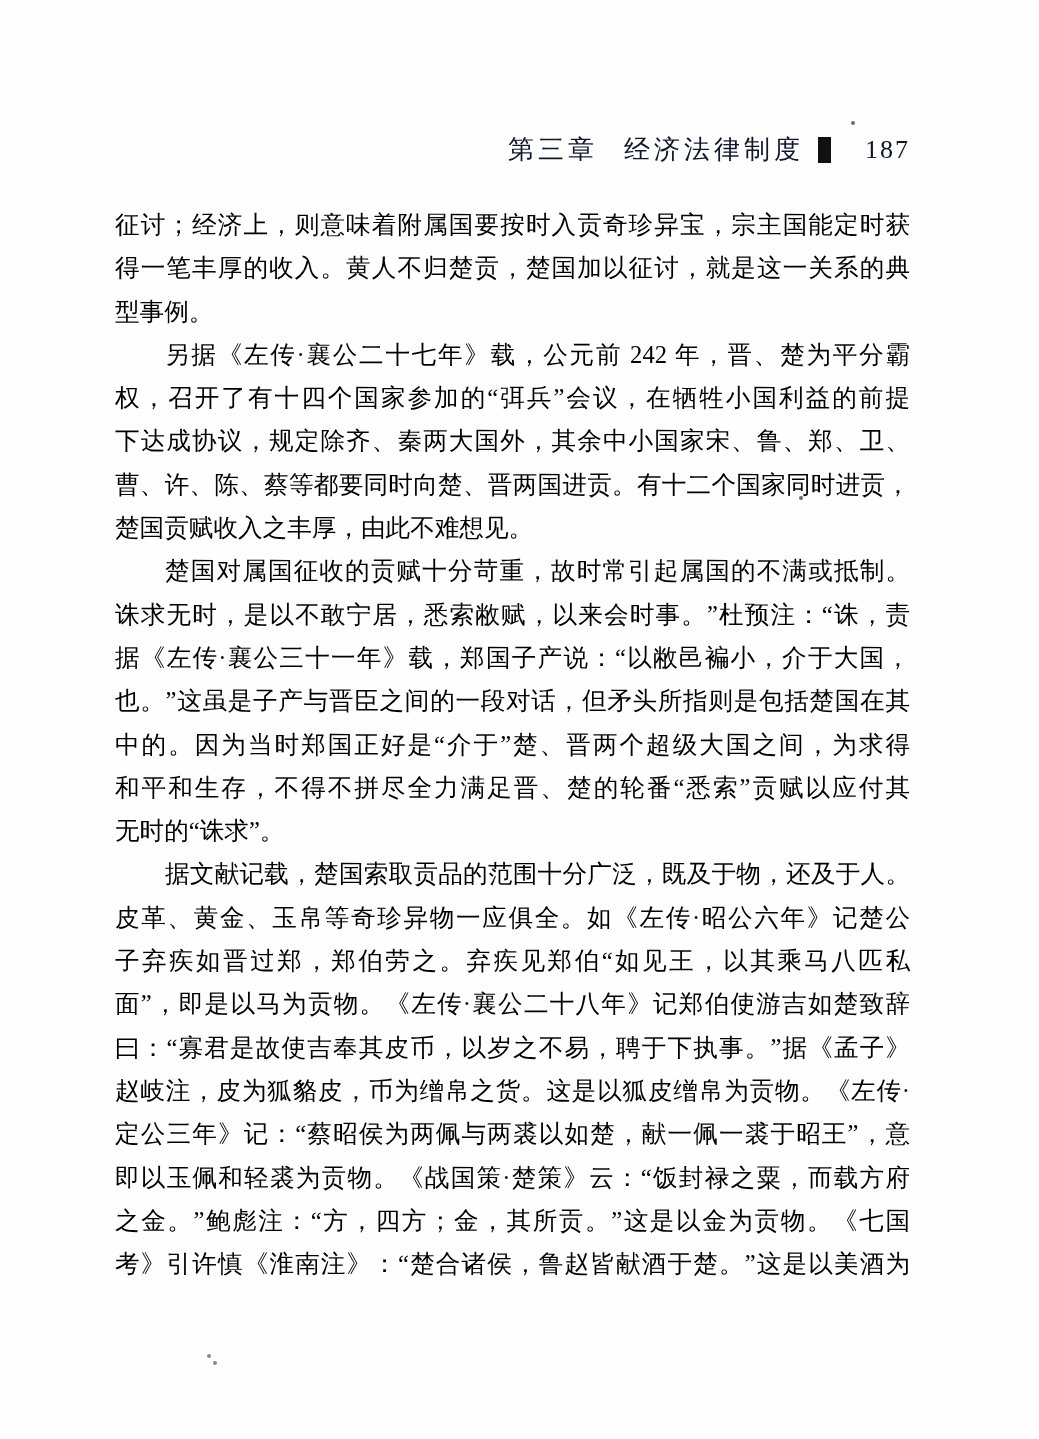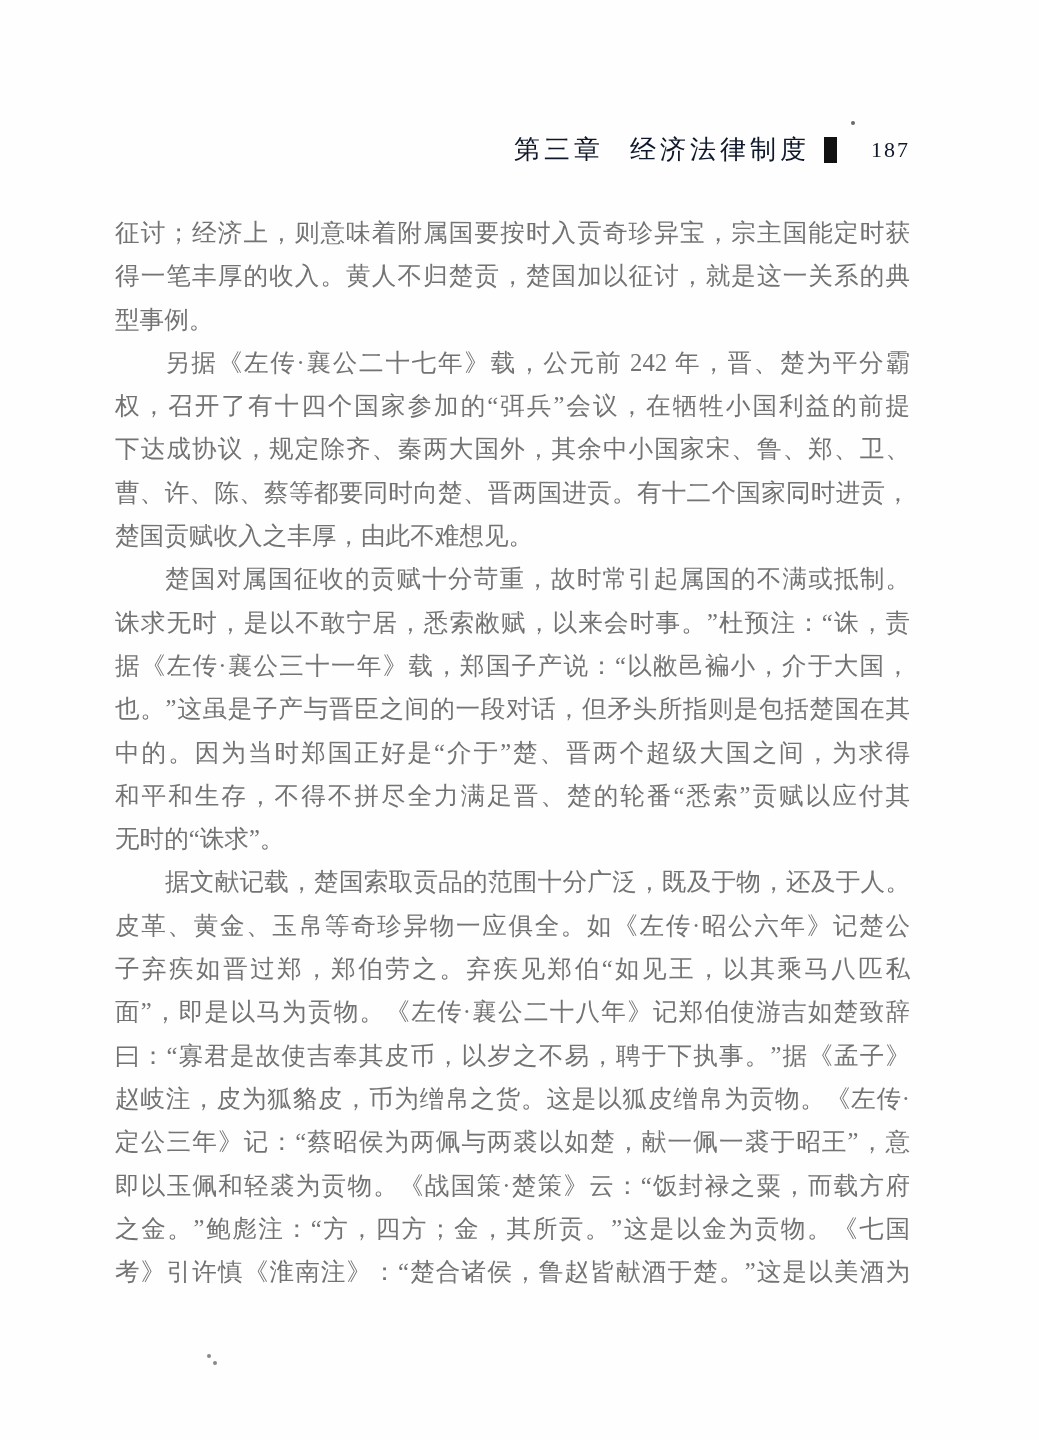--- a/index.html
+++ b/index.html
@@ -33,33 +33,32 @@
   .header .chapter { margin-right: 26px; }
   .header .section { margin-right: 14px; font-family: Liberation Serif, serif; }
   .divider-bar {
     display: inline-block;
     width: 13px;
     height: 26px;
     background: #111111;
     margin-right: 34px;
   }
   .page-number {
-    font-size: 22px;
+    font-size: 26px;
     letter-spacing: 2px;
     font-family: "Liberation Serif", "DejaVu Serif", serif;
   }
   
   .body-text {
     position: absolute;
     top: 203px;
     left: 115px;
     width: 795px;
     font-size: 24.6px;
-    color: #737373;
-    margin-top: 8px;
+    color: #000000;
   }
   .line {
     height: 43.3px;
     line-height: 43.3px;
     white-space: nowrap;
     overflow: visible;
   }
   .line.fill {
     white-space: normal;
     text-align: justify;

